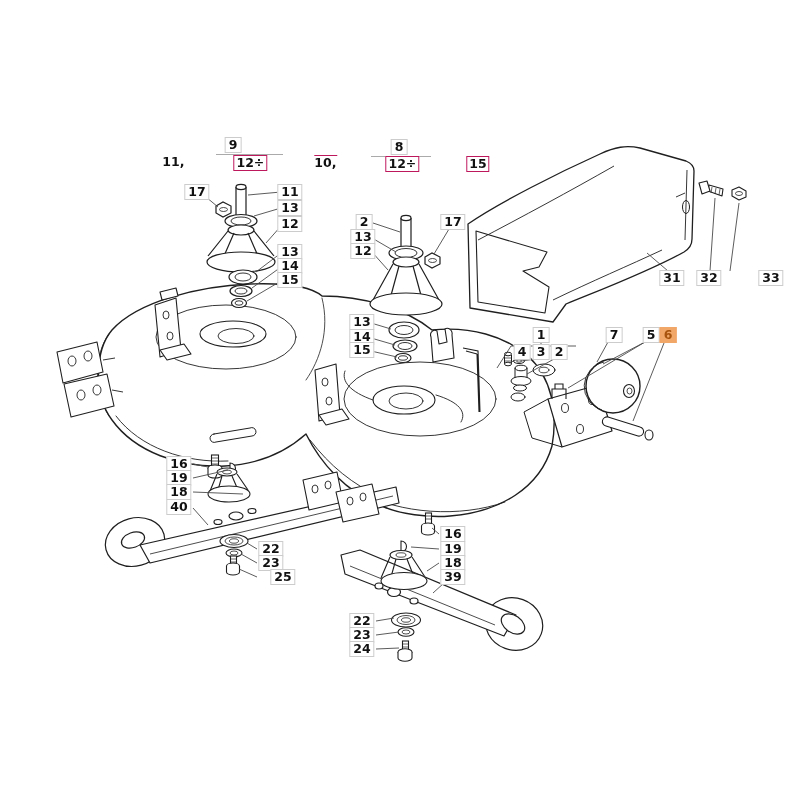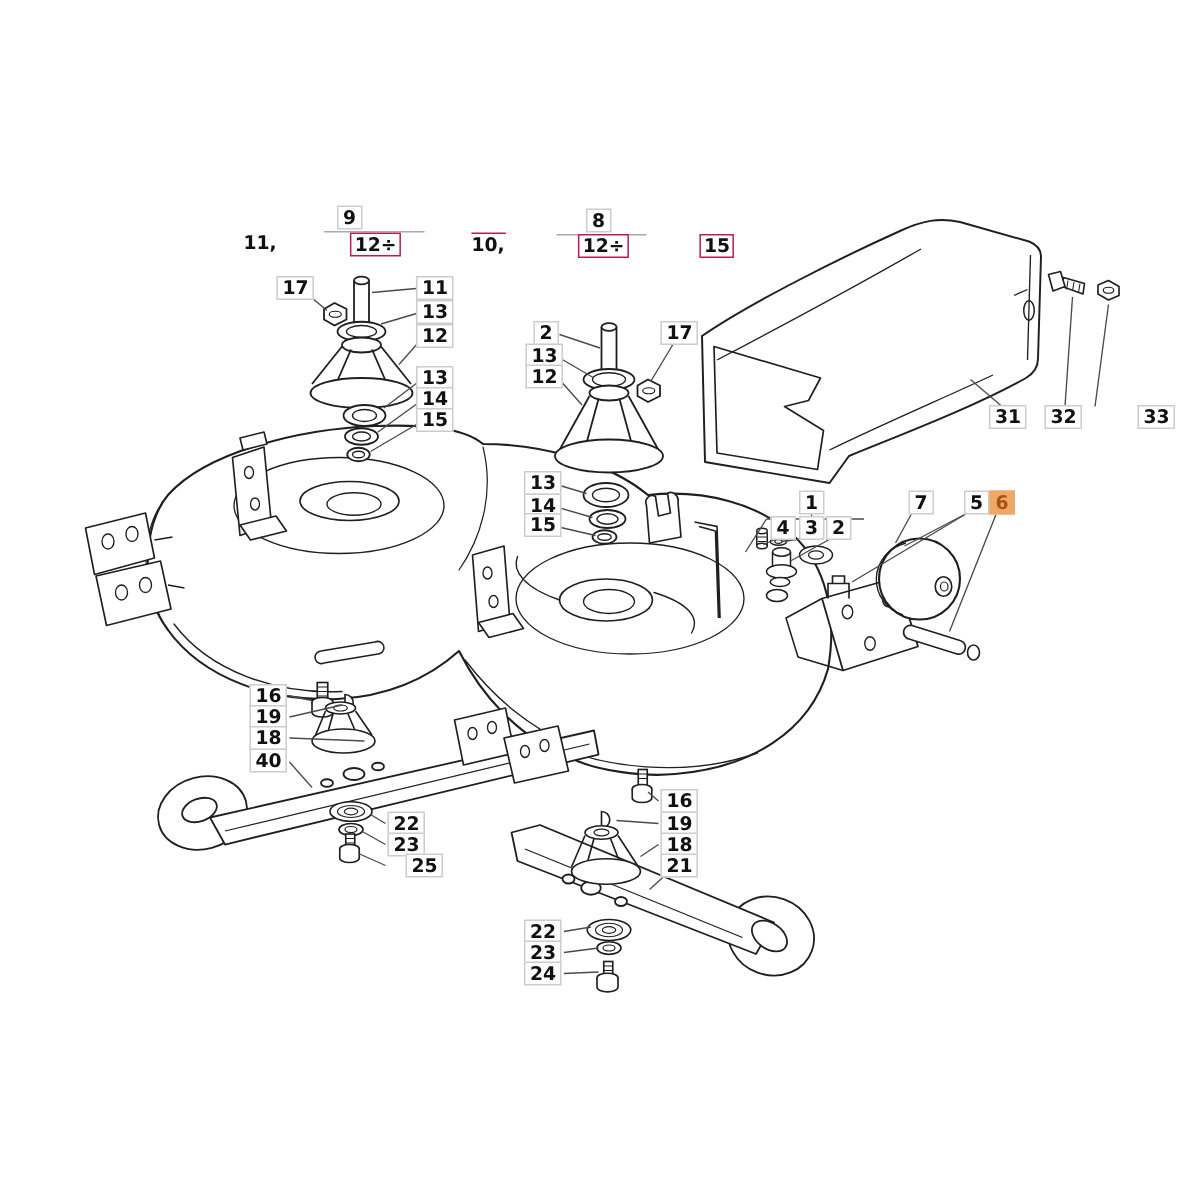--- a/index.html
+++ b/index.html
@@ -317,21 +317,21 @@
       <div class="plabel" style="left: 179px; top: 464px;">16</div>
       <div class="plabel" style="left: 179px; top: 478px;">19</div>
       <div class="plabel" style="left: 179px; top: 492px;">18</div>
       <div class="plabel" style="left: 179px; top: 507px;">40</div>
       <div class="plabel" style="left: 271px; top: 549px;">22</div>
       <div class="plabel" style="left: 271px; top: 563px;">23</div>
       <div class="plabel" style="left: 255px; top: 577px; margin-left: 28px;">25</div>
       <div class="plabel" style="left: 453px; top: 534px;">16</div>
       <div class="plabel" style="left: 453px; top: 549px;">19</div>
       <div class="plabel" style="left: 453px; top: 563px;">18</div>
-      <div class="plabel" style="left: 453px; top: 577px;">21</div>
+      <div class="plabel" style="left: 453px; top: 577px;">39</div>
       <div class="plabel" style="left: 362px; top: 621px;">22</div>
       <div class="plabel" style="left: 362px; top: 635px;">23</div>
       <div class="plabel" style="left: 362px; top: 649px;">24</div>
       <div class="plabel" style="left: 233px; top: 145px;">9</div>
       <div class="hrule" style="left: 216px; top: 154px; width: 67px;"></div>
       <div class="hsub" style="left: 249px; top: 163px;">
         <span>11,</span>
         <span class="boxed">12÷</span>
         <span class="boxed">15</span>
       </div>

